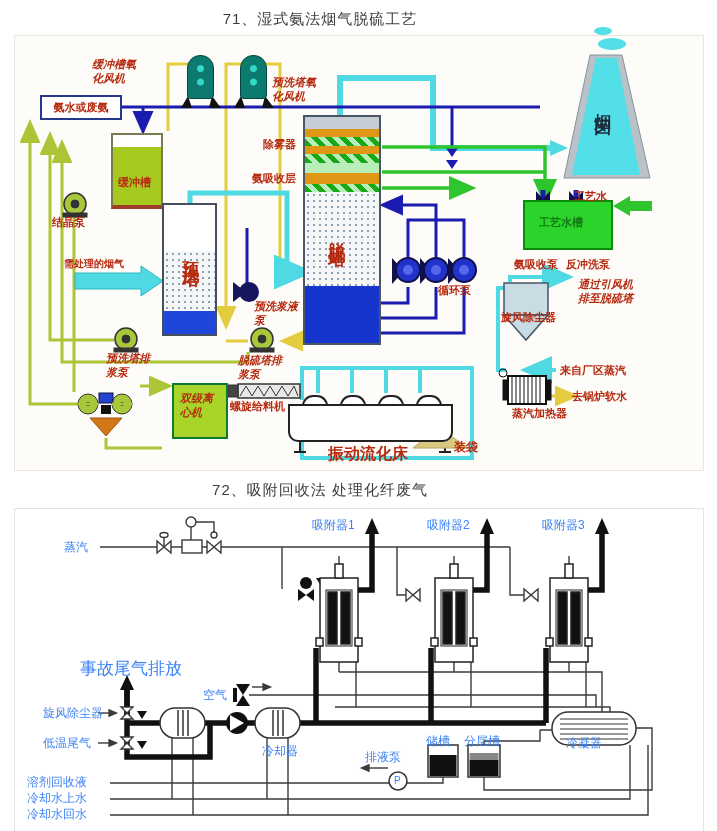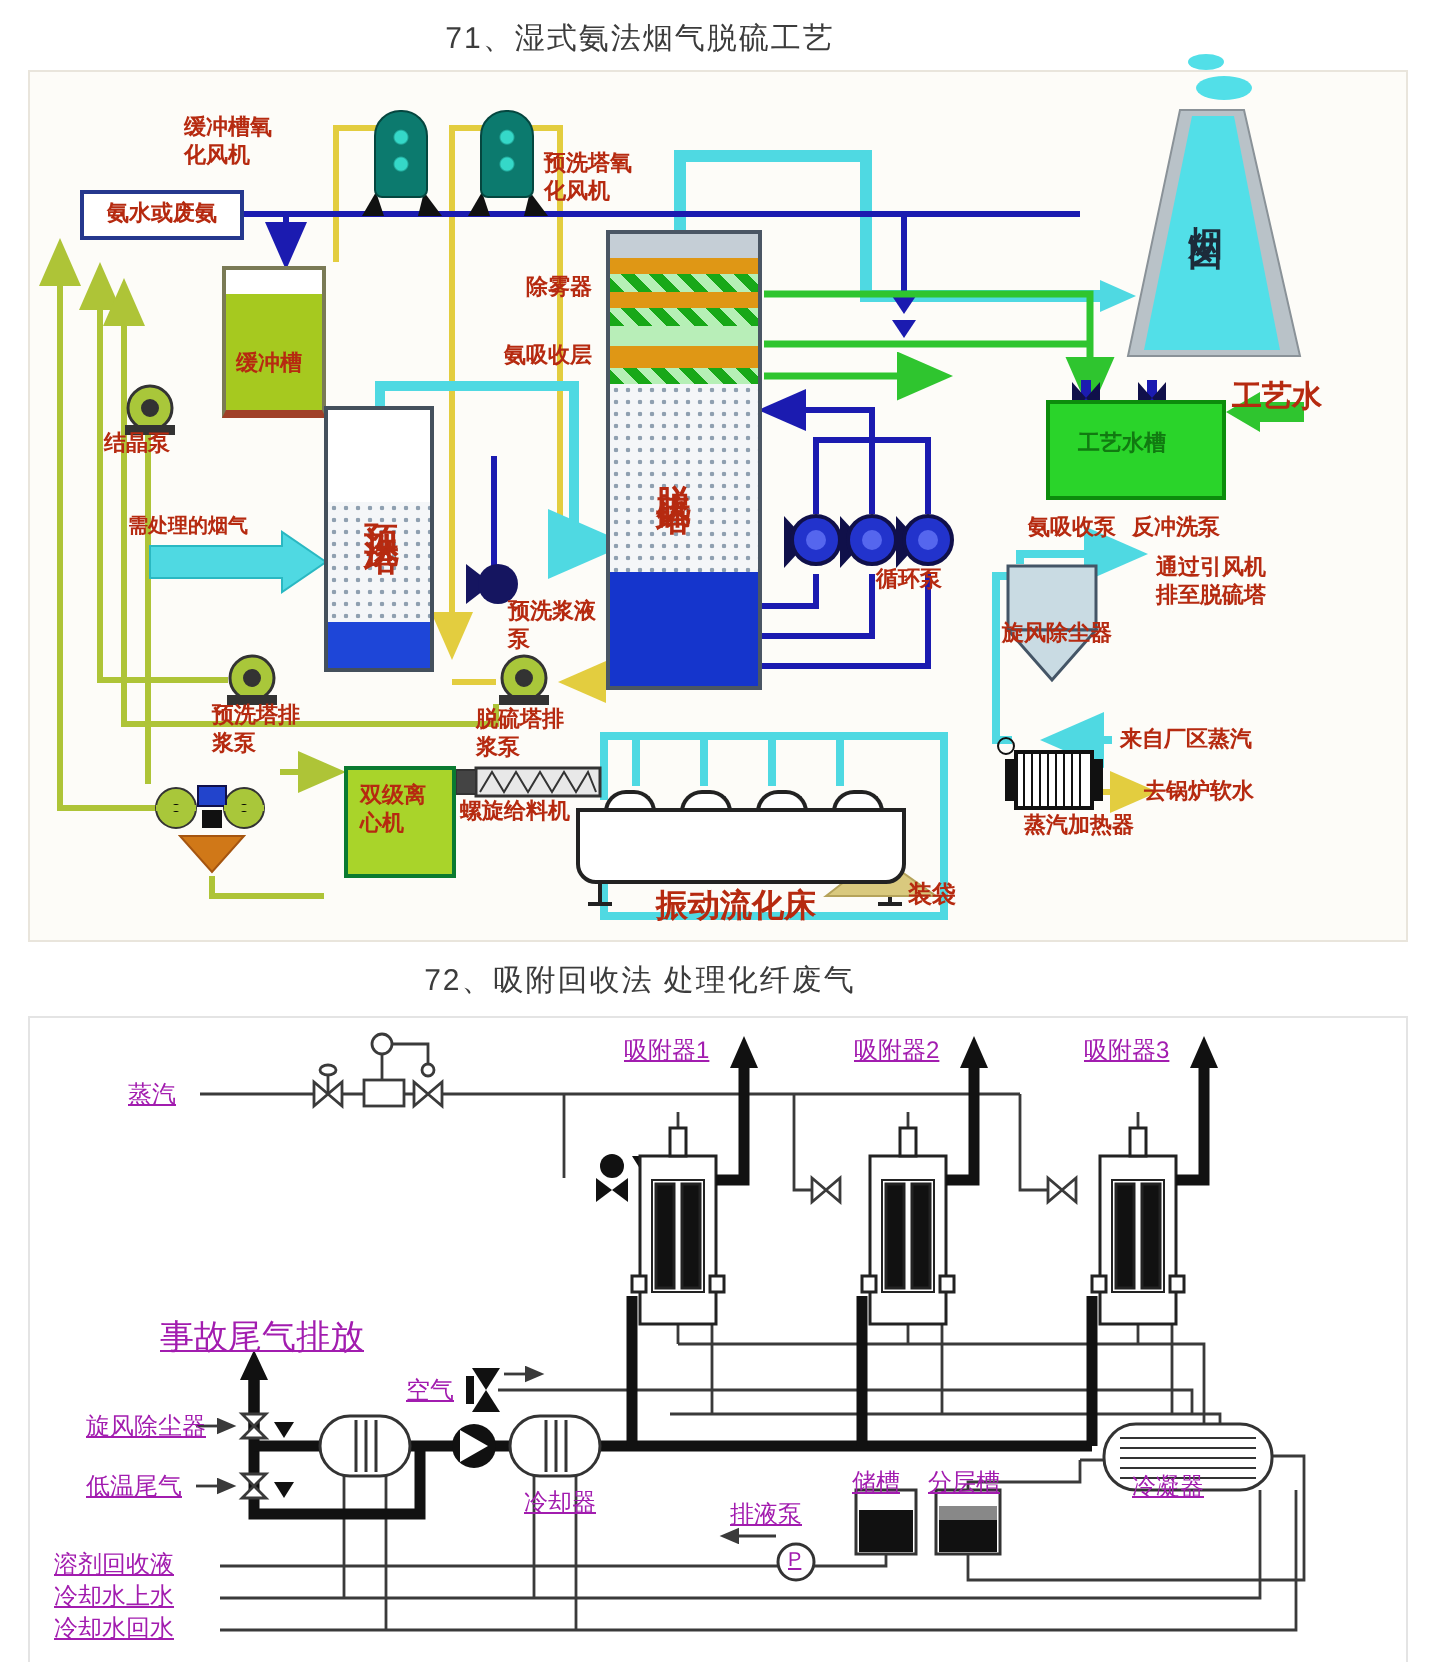--- a/index.html
+++ b/index.html
@@ -6,26 +6,26 @@
   .page{position:relative;width:717px;height:831px;background:#ffffff;overflow:hidden;
         font-family:"Liberation Sans",sans-serif;}
   .T{position:absolute;left:0;width:640px;text-align:center;font-size:15px;color:#3c3c3c;
      letter-spacing:1px;z-index:6;}
   .figbox{position:absolute;z-index:0;background:#fdfcf8;border:1px solid #e9e5dc;}
   .figbox2{position:absolute;z-index:0;background:#ffffff;border:1px solid #e4e4e4;}
   svg.net{position:absolute;left:0;top:0;z-index:2;pointer-events:none;}
   .shape{position:absolute;z-index:3;box-sizing:border-box;}
   
   .L{position:absolute;z-index:5;font-weight:bold;font-size:11px;line-height:1.25;color:#b62a10;}
-  .Lw{word-break:break-all;}
+  .Lw{word-break:break-all;font-style:italic;}
   .Lv{writing-mode:vertical-rl;letter-spacing:4px;font-size:17px;}
   .Lg{color:#117a11;}
   .Ldk{color:#1c2b3a;}
   
-  .K{position:absolute;z-index:5;font-size:12px;color:#a21caf;white-space:nowrap;line-height:1.2;text-decoration:underline;}
+  .K{position:absolute;z-index:5;font-size:12px;color:#3b82f6;white-space:nowrap;line-height:1.2;}
   
   .fan{background:#0c7a6e;border:1px solid #05463f;border-radius:13px 13px 4px 4px;
        background-image:radial-gradient(circle at 50% 30%,#35d8c8 3px,transparent 4px),
                         radial-gradient(circle at 50% 62%,#35d8c8 3px,transparent 4px);}
   .ambox{background:#fff;border:2px solid #25388e;display:flex;align-items:center;justify-content:center;text-align:right;}
   .buftank{border:2px solid #7a7a55;border-bottom:4px solid #a04028;
            background:linear-gradient(#ffffff 0 12px,#a6c91f 12px 100%);}
   .band{position:absolute;left:0;width:100%;}
   .dotted{background-color:#f4f6f8;background-image:radial-gradient(circle,#8fa0b0 1px,transparent 1.3px);
           background-size:6px 6px;}
@@ -97,21 +97,21 @@
   <div class="L" style="left:52px;top:216px">结晶泵</div>
   <div class="L" style="left:64px;top:258px;font-size:10px">需处理的烟气</div>
   <div class="L Lw" style="left:254px;top:300px;width:44px">预洗浆液泵</div>
   <div class="L" style="left:438px;top:284px">循环泵</div>
   <div class="L Lw" style="left:106px;top:352px;width:44px">预洗塔排浆泵</div>
   <div class="L Lw" style="left:238px;top:354px;width:44px">脱硫塔排浆泵</div>
   <div class="L" style="left:230px;top:400px">螺旋给料机</div>
   <div class="L" style="left:328px;top:444px;font-size:16px">振动流化床</div>
   <div class="L" style="left:454px;top:440px;font-size:12px">装袋</div>
   <div class="L Lv Ldk" style="left:592px;top:100px">烟囱</div>
-  <div class="L" style="left:616px;top:190px;font-size:15px">工艺水</div>
+  <div class="L" style="left:574px;top:190px;font-size:11px">工艺水</div>
   <div class="L" style="left:514px;top:258px">氨吸收泵</div>
   <div class="L" style="left:566px;top:258px">反冲洗泵</div>
   <div class="L Lw" style="left:578px;top:278px;width:62px">通过引风机排至脱硫塔</div>
   <div class="L" style="left:501px;top:311px">旋风除尘器</div>
   <div class="L" style="left:560px;top:364px">来自厂区蒸汽</div>
   <div class="L" style="left:572px;top:390px">去锅炉软水</div>
   <div class="L" style="left:512px;top:407px">蒸汽加热器</div>
 
   <div class="K" style="left:64px;top:540px">蒸汽</div>
   <div class="K" style="left:312px;top:518px">吸附器1</div>

